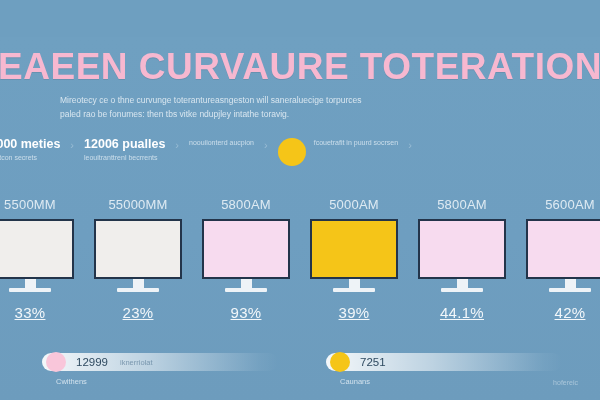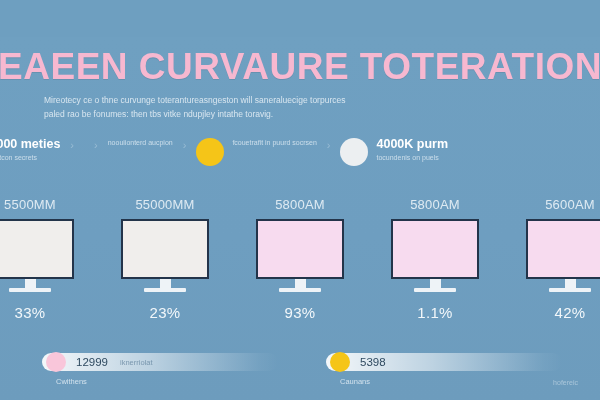--- a/index.html
+++ b/index.html
@@ -37,21 +37,21 @@
     letter-spacing: 0.5px;
     color: #f7b8d0;
     text-shadow: 0 1px 0 rgba(90,120,145,0.35);
     white-space: nowrap;
   }
 
   
   .subtitle {
     position: absolute;
     top: 56px;
-    left: 44px;
+    left: 60px;
     width: 480px;
     text-align: left;
     font-size: 8.5px;
     line-height: 14px;
     color: #e4eef5;
     opacity: 0.9;
   }
   .subtitle span { display: block; }
 
   
@@ -148,20 +148,21 @@
     height: 4px;
     background: #eef3f7;
     border-radius: 1px;
   }
   .monitor-pct {
     margin-top: 12px;
     font-size: 15px;
     color: #f2f7fa;
     font-weight: 400;
     letter-spacing: 0.3px;
+    text-decoration: underline;
   }
 
   
   .pill-row {
     position: absolute;
     top: 316px;
     left: 42px;
     width: 520px;
     display: flex;
     justify-content: space-between;
@@ -230,20 +231,27 @@
     <div class="stat">
 
       <div class="stat-text">
         <div class="stat-value">1,000 meties</div>
         <div class="stat-label">tentitcon secrets</div>
       </div>
     </div>
 
     <div class="stat-sep">›</div>
 
+    <div class="stat">
+
+      <div class="stat-text">
+        <div class="stat-value">12006 pualles</div>
+        <div class="stat-label">leouitranttrenl becrrents</div>
+      </div>
+    </div>
 
     <div class="stat-sep">›</div>
 
     <div class="stat">
 
       <div class="stat-text">
         <div class="stat-label">noouiionterd aucpion</div>
       </div>
     </div>
 
@@ -251,27 +259,20 @@
 
     <div class="stat">
       <div class="stat-marker yellow"></div>
       <div class="stat-text">
         <div class="stat-label">fcouetrafit in puurd socrsen</div>
       </div>
     </div>
 
     <div class="stat-sep">›</div>
 
-    <div class="stat">
-      <div class="stat-marker white"></div>
-      <div class="stat-text">
-        <div class="stat-value">4000K purm</div>
-        <div class="stat-label">tocundenis on puels</div>
-      </div>
-    </div>
 
   </div>
 
   <div class="monitor-row">
 
     <div class="monitor-cell">
       <div class="monitor-label">5500MM</div>
       <div class="monitor">
         <div class="screen" style="background: rgb(240, 238, 236); border-color: rgb(35, 52, 74);"></div>
         <div class="neck"></div>
@@ -293,29 +294,38 @@
     <div class="monitor-cell">
       <div class="monitor-label">5800AM</div>
       <div class="monitor">
         <div class="screen" style="background: rgb(247, 219, 239); border-color: rgb(35, 52, 74);"></div>
         <div class="neck"></div>
         <div class="base"></div>
       </div>
       <div class="monitor-pct">93%</div>
     </div>
 
+    <div class="monitor-cell">
+      <div class="monitor-label">5000AM</div>
+      <div class="monitor">
+        <div class="screen" style="background: rgb(245, 197, 24); border-color: rgb(35, 52, 74);"></div>
+        <div class="neck"></div>
+        <div class="base"></div>
+      </div>
+      <div class="monitor-pct">39%</div>
+    </div>
 
     <div class="monitor-cell">
       <div class="monitor-label">5800AM</div>
       <div class="monitor">
         <div class="screen" style="background: rgb(247, 219, 239); border-color: rgb(35, 52, 74);"></div>
         <div class="neck"></div>
         <div class="base"></div>
       </div>
-      <div class="monitor-pct">1.1%</div>
+      <div class="monitor-pct">44.1%</div>
     </div>
 
     <div class="monitor-cell">
       <div class="monitor-label">5600AM</div>
       <div class="monitor">
         <div class="screen" style="background: rgb(247, 219, 239); border-color: rgb(35, 52, 74);"></div>
         <div class="neck"></div>
         <div class="base"></div>
       </div>
       <div class="monitor-pct">42%</div>
@@ -330,21 +340,21 @@
         <div class="pill-dot pink"></div>
         <div class="pill-value">12999</div>
         <div class="pill-note">iknerriolat</div>
       </div>
       <div class="pill-caption">Cwithens</div>
     </div>
 
     <div class="pill-group">
       <div class="pill">
         <div class="pill-dot yellow"></div>
-        <div class="pill-value">5398</div>
+        <div class="pill-value">7251</div>
         <div class="pill-note"></div>
       </div>
       <div class="pill-caption">Caunans</div>
     </div>
 
   </div>
 
   <div class="footer">hofereic</div>
 
 </div>

